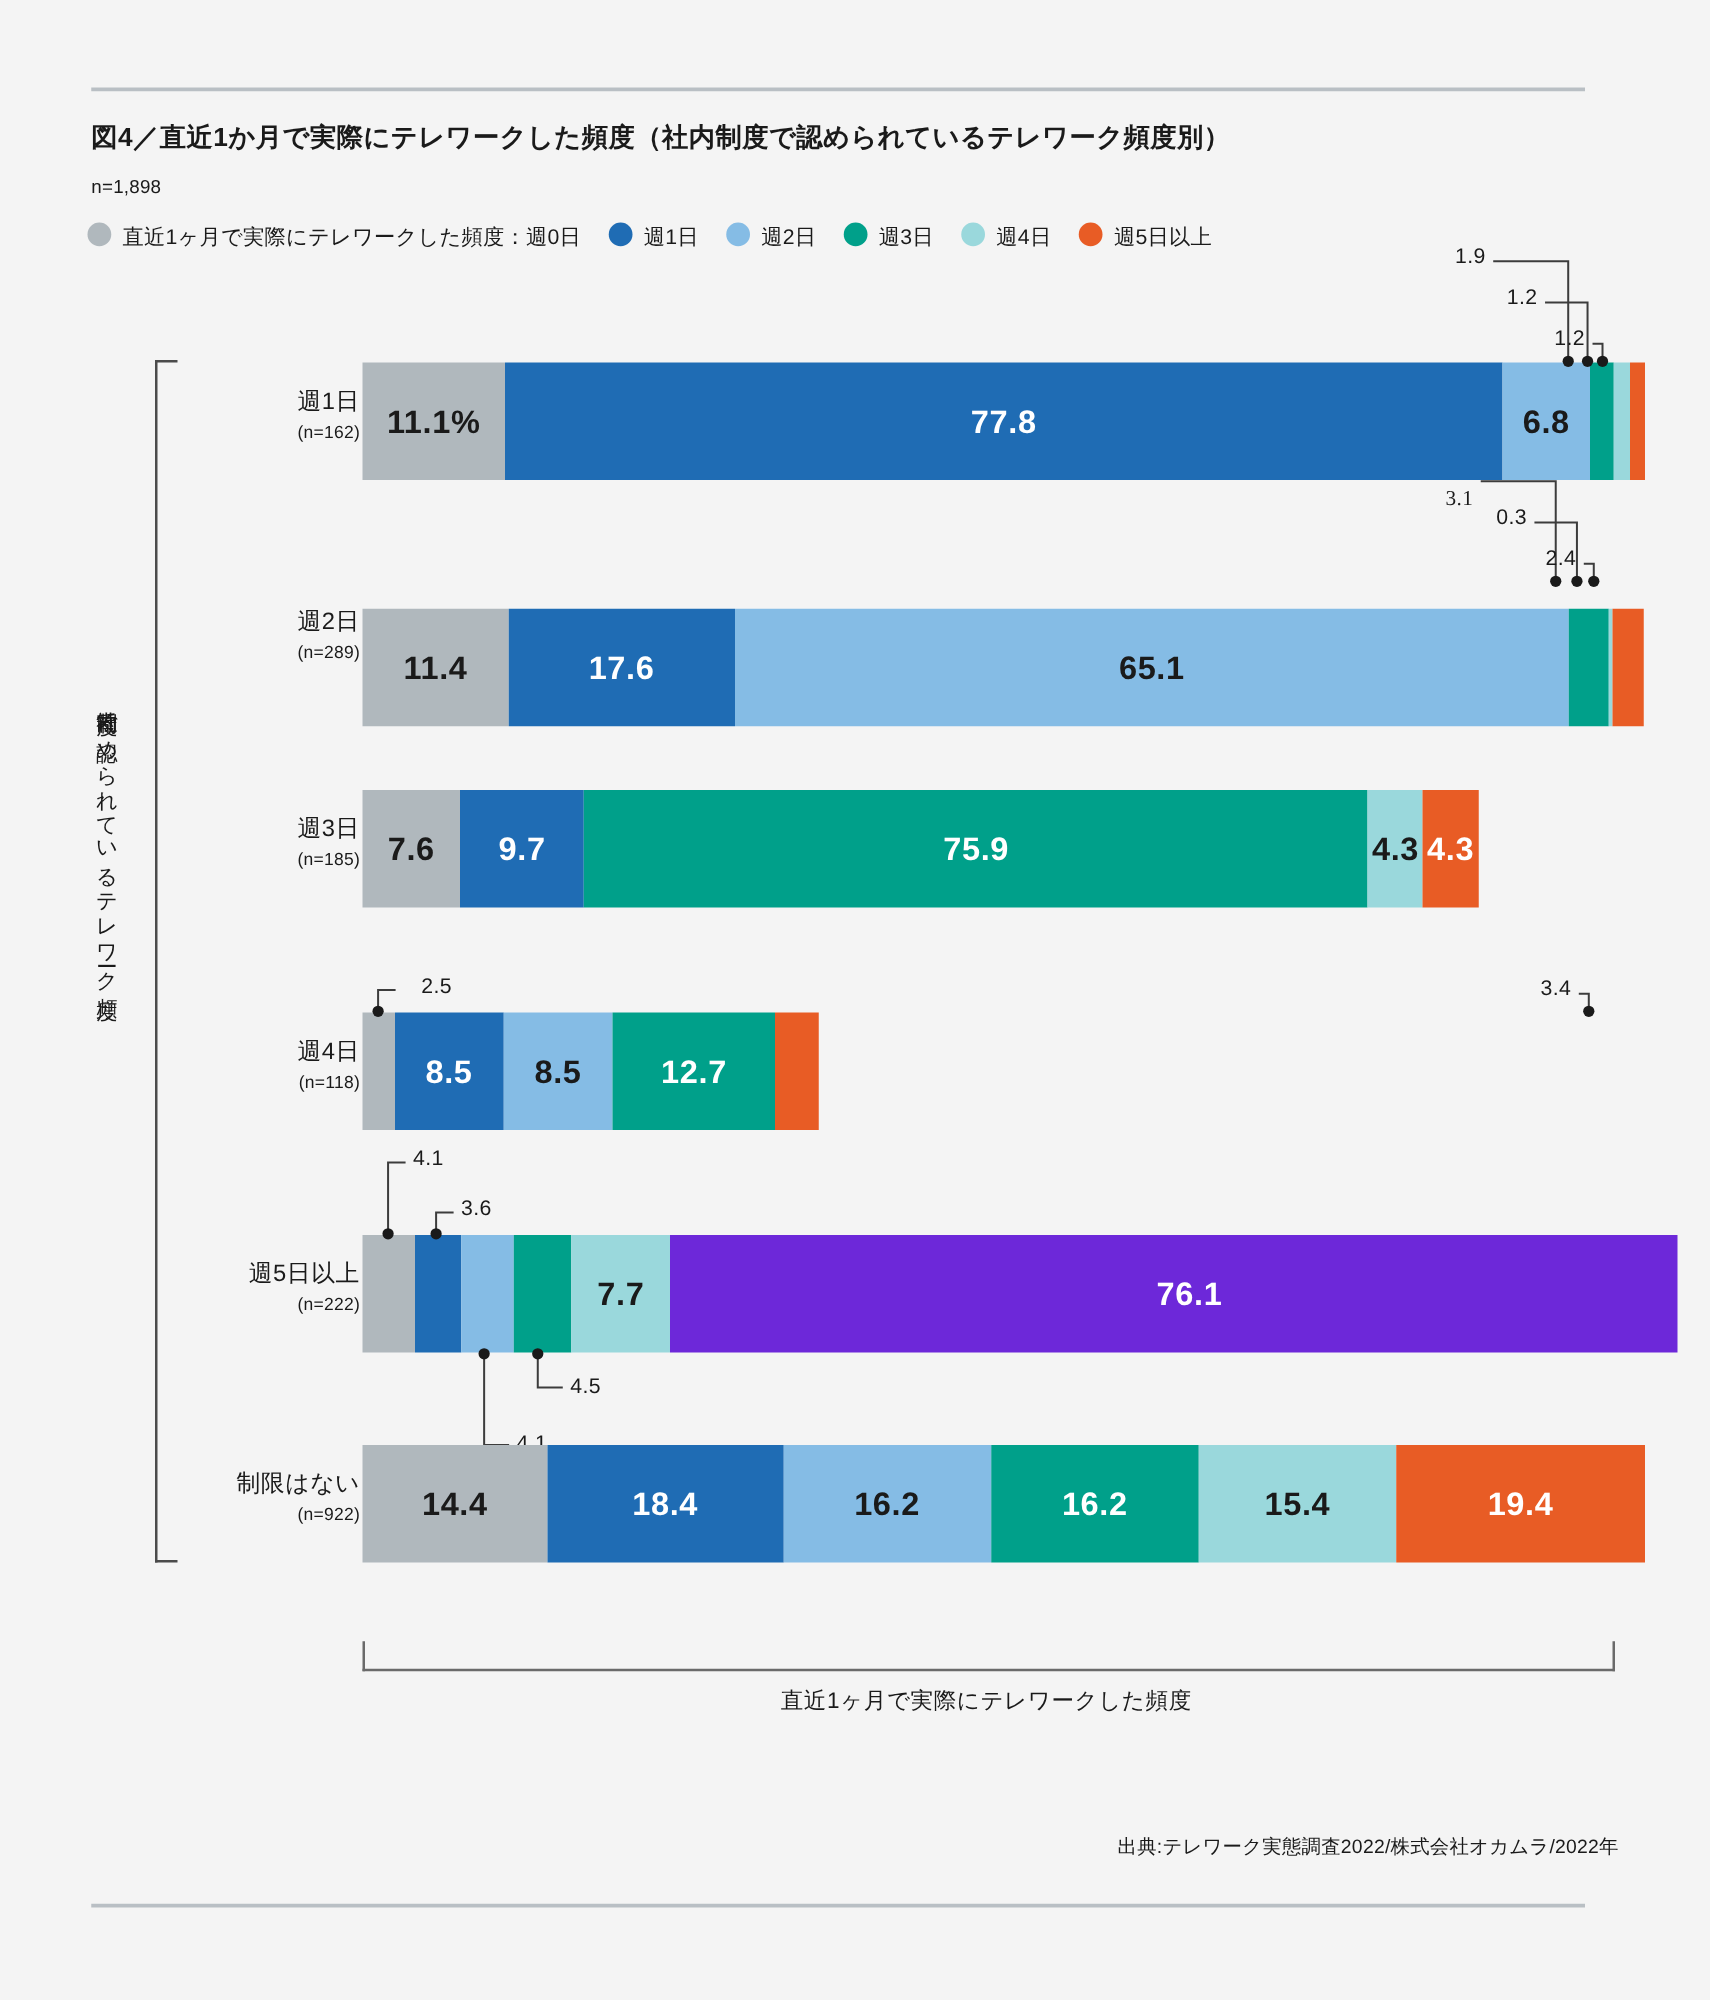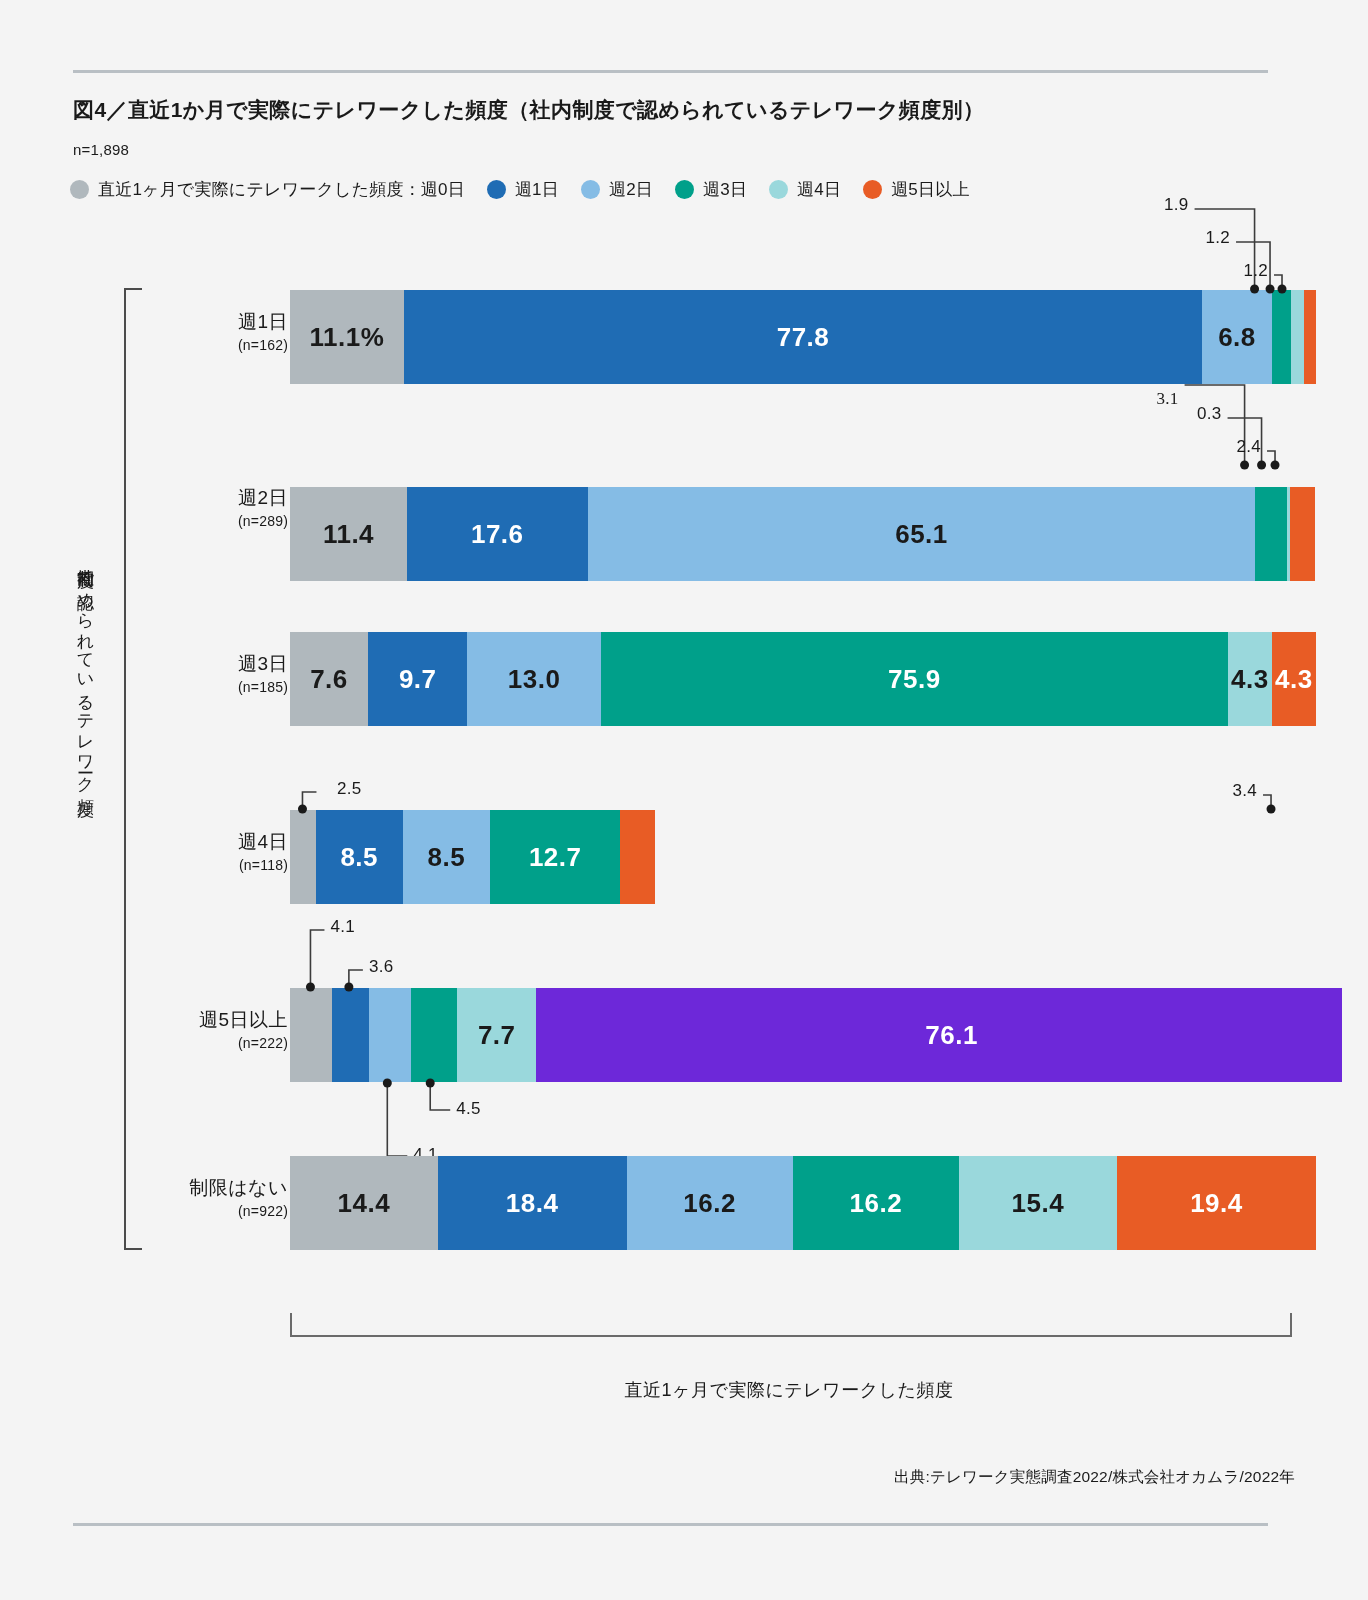--- a/index.html
+++ b/index.html
@@ -19,42 +19,42 @@
 
   
   .fig-title{
     position:absolute;left:73px;top:96px;
     font-size:21px;font-weight:bold;letter-spacing:.4px;white-space:nowrap;
   }
   .n-total{position:absolute;left:73px;top:141px;font-size:15px;letter-spacing:.2px;}
 
   
   .legend{position:absolute;left:70px;top:178px;display:flex;align-items:center;gap:0;}
-  .lg-item{display:flex;align-items:center;margin-right:22px;}
+  .lg-item{display:flex;align-items:flex-start;margin-right:22px;}
   .lg-dot{width:19px;height:19px;border-radius:50%;margin-right:9px;flex:none;}
   .lg-label{font-size:17px;white-space:nowrap;letter-spacing:.2px;}
 
   
   .ylabel{
     position:absolute;left:68px;top:555px;width:28px;
     font-size:17px;line-height:21px;letter-spacing:1px;
     writing-mode:vertical-rl;text-orientation:upright;
     white-space:nowrap;
   }
   .ybracket{
     position:absolute;left:124px;top:288px;width:16px;height:958px;
     border-left:2px solid #4b4b4b;border-top:2px solid #4b4b4b;border-bottom:2px solid #4b4b4b;
   }
   .xbracket{
     position:absolute;left:290px;top:1313px;width:998px;height:22px;
     border-bottom:2px solid #6a6a6a;border-left:2px solid #6a6a6a;border-right:2px solid #6a6a6a;
   }
   .xlabel{
     position:absolute;left:290px;top:1348px;width:998px;text-align:center;
-    font-size:18px;letter-spacing:.5px;margin-top:30px;
+    font-size:18px;letter-spacing:.5px;
   }
   .source{
     position:absolute;right:73px;top:1467px;font-size:15.5px;letter-spacing:.2px;white-space:nowrap;
   }
   .row-label{
     position:absolute;right:1080px;width:220px;text-align:right;
     line-height:1.32;
   }
   .row-label .rl-main{font-size:19px;letter-spacing:.5px;display:block;}
   .row-label .rl-n{font-size:14px;letter-spacing:.2px;display:block;margin-top:2px;}
@@ -182,23 +182,20 @@
       <div class="row-label" style="top: 651px;">
         <span class="rl-main">週3日</span>
         <span class="rl-n">(n=185)</span>
       </div>
       <div class="bar" style="top: 632px; height: 94px;">
         <div class="seg dark" style="flex: 0 0 7.6%; background: rgb(176, 184, 189);">
           <span class="vtxt">7.6</span>
         </div>
         <div class="seg light" style="flex: 0 0 9.7%; background: rgb(31, 108, 180);">
           <span class="vtxt">9.7</span>
-        </div>
-        <div class="seg dark" style="flex: 0 0 13%; background: rgb(133, 188, 229);">
-          <span class="vtxt">13.0</span>
         </div>
         <div class="seg light" style="flex: 0 0 61.1%; background: rgb(0, 160, 138);">
           <span class="vtxt">75.9</span>
         </div>
         <div class="seg dark" style="flex: 0 0 4.3%; background: rgb(154, 216, 220);">
           <span class="vtxt">4.3</span>
         </div>
         <div class="seg light" style="flex: 0 0 4.3%; background: rgb(232, 92, 37);">
           <span class="vtxt">4.3</span>
         </div>

